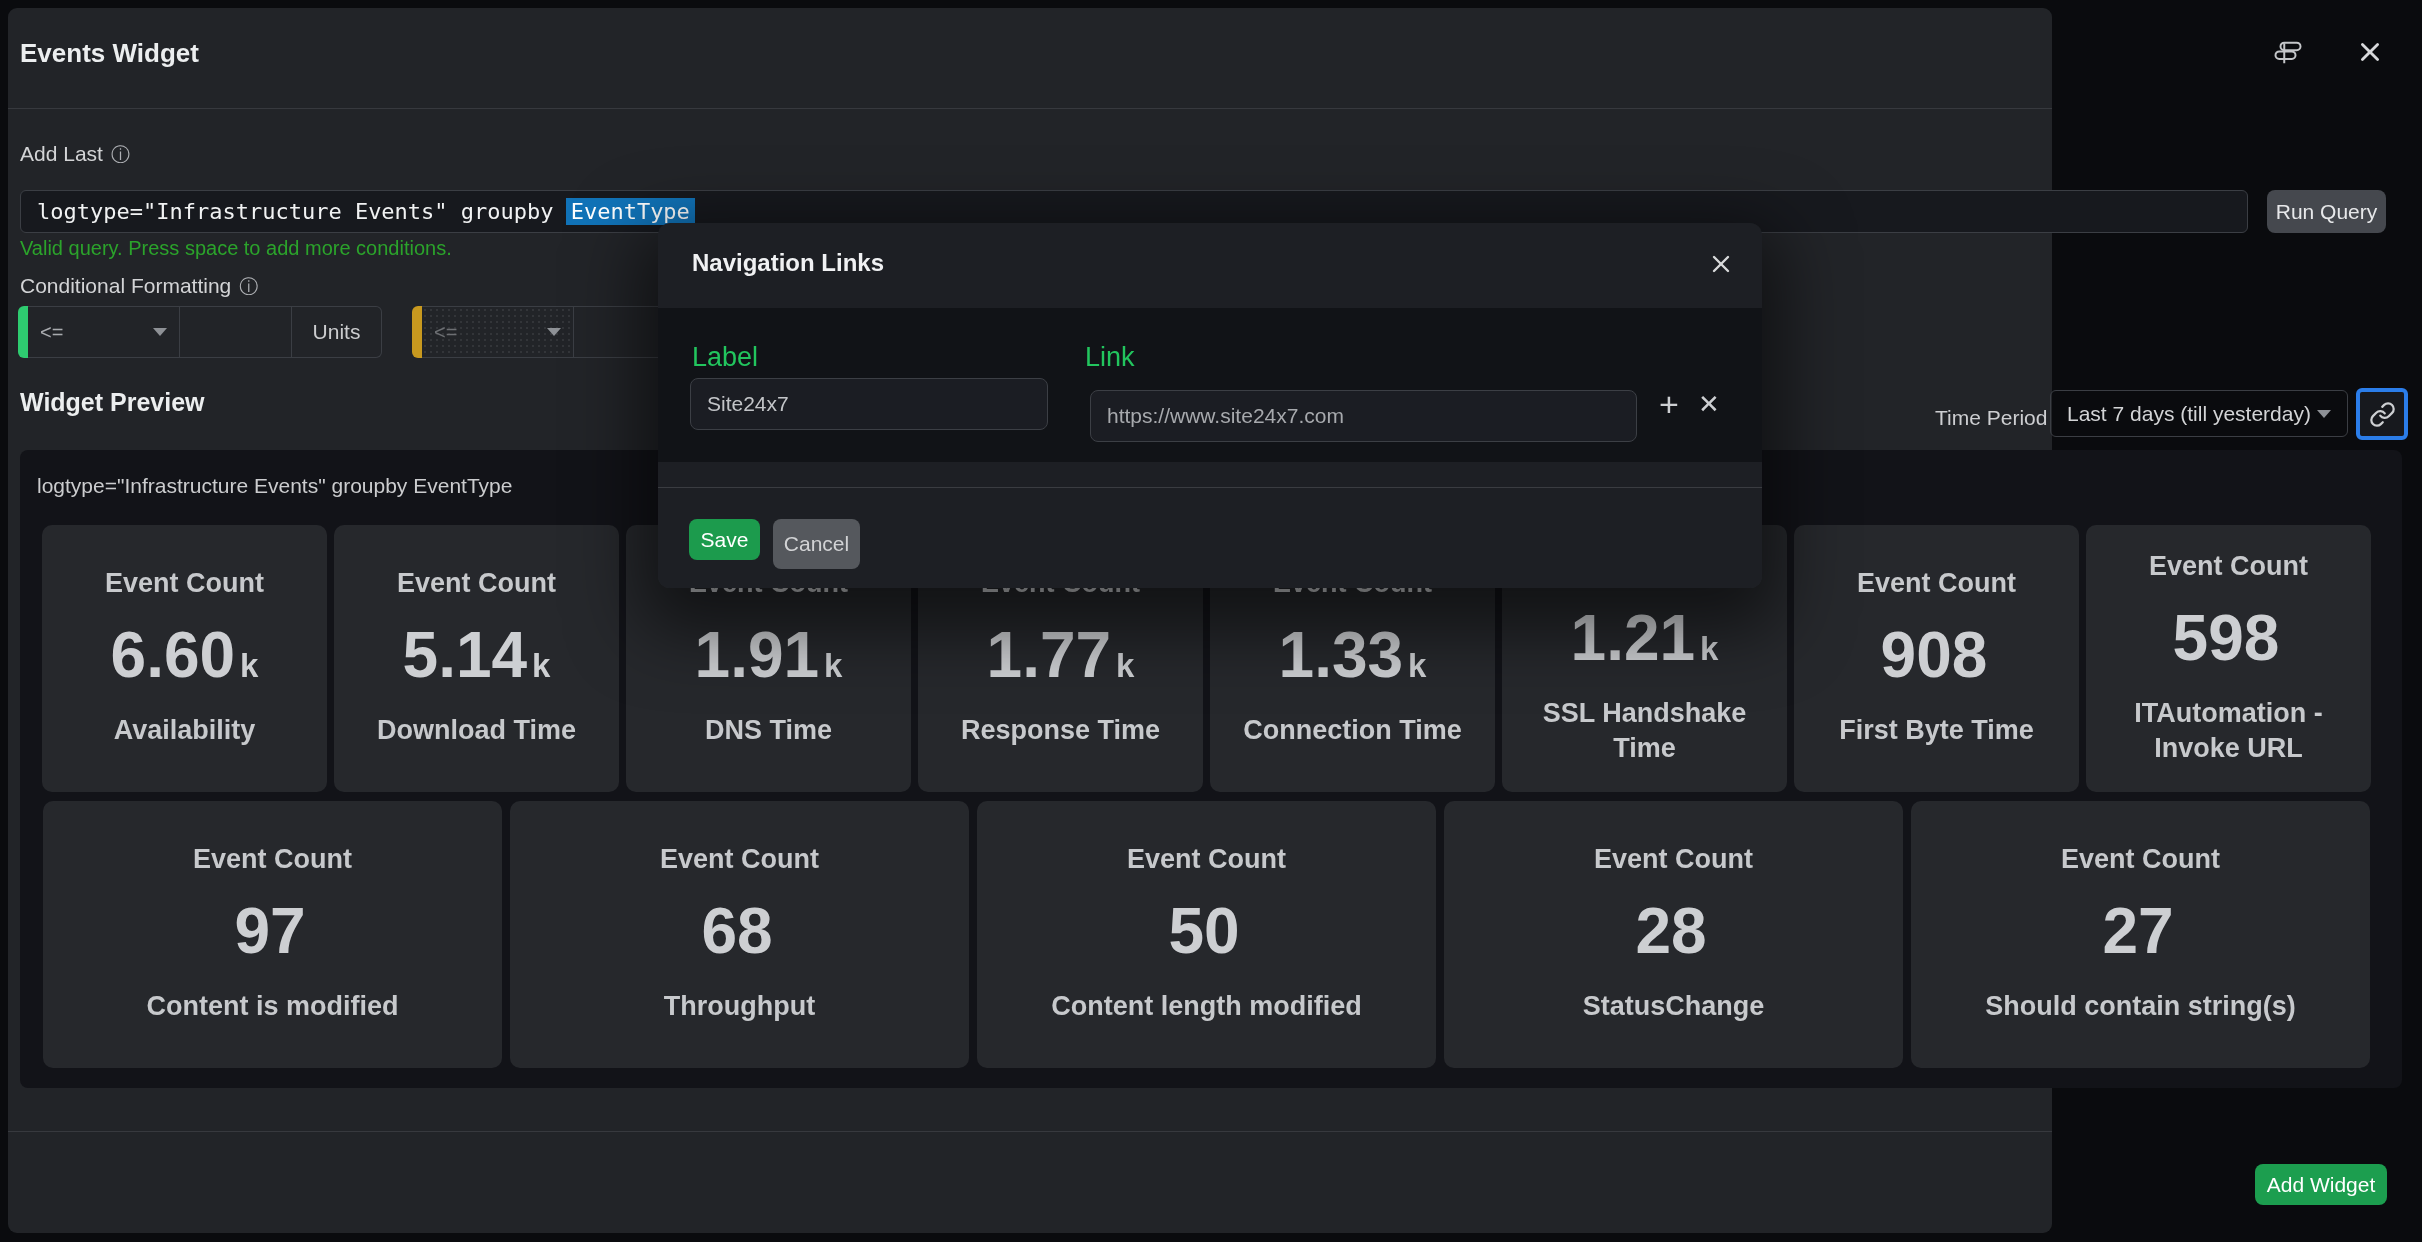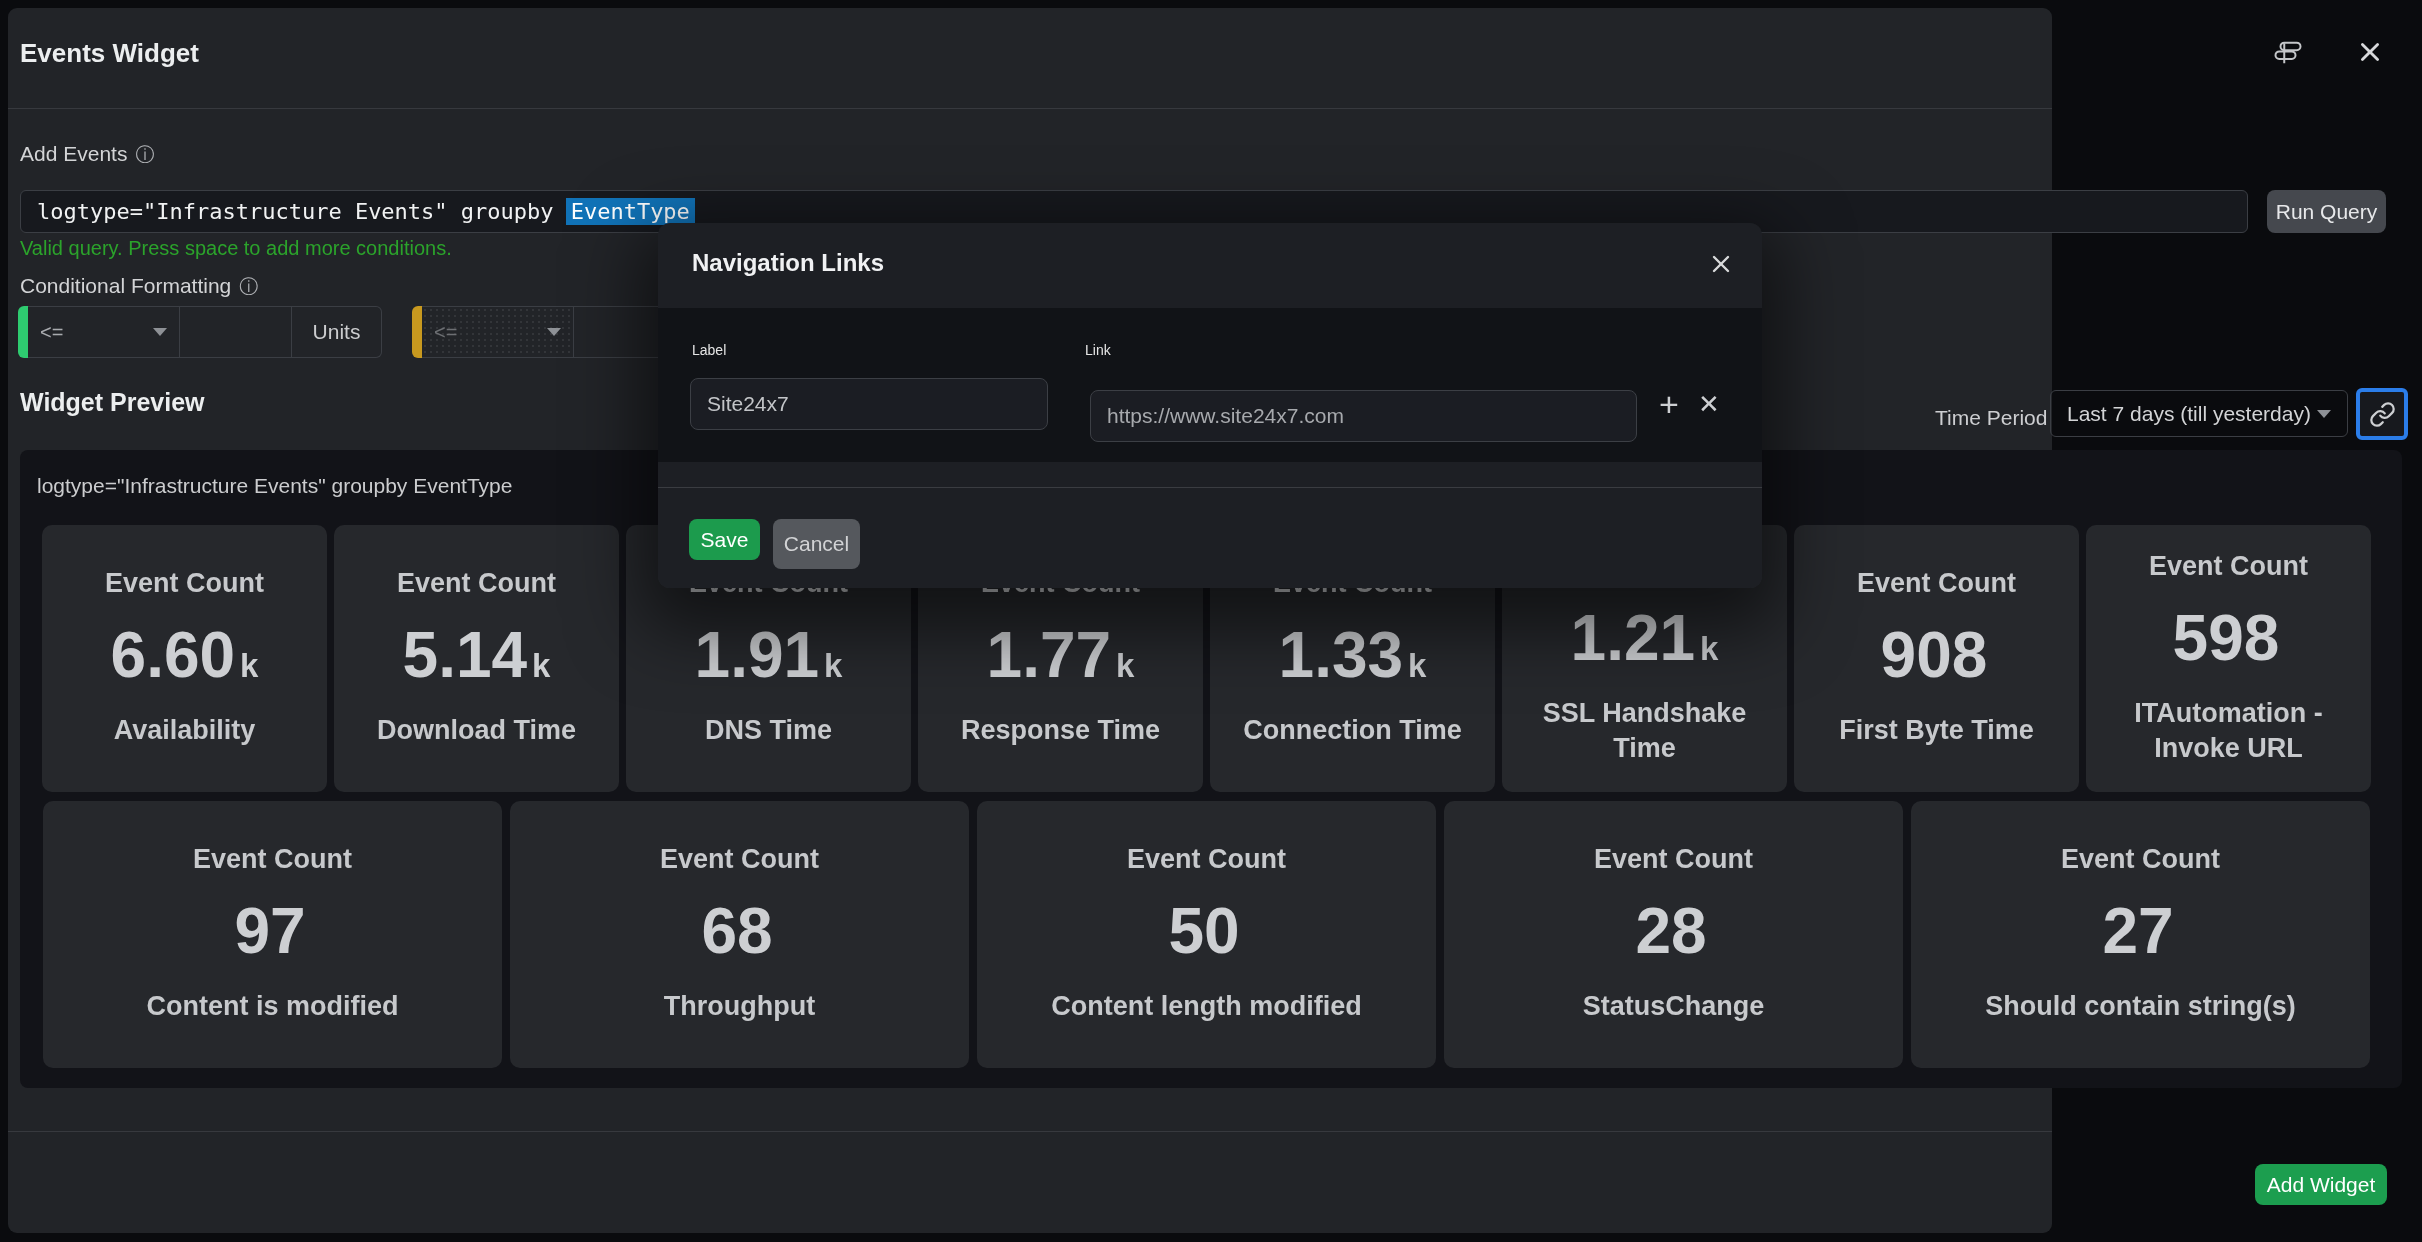--- a/index.html
+++ b/index.html
@@ -79,21 +79,21 @@
 
   
   .modal { position:absolute; left:658px; top:223px; width:1104px; height:365px;
            border-radius:12px; overflow:hidden; z-index:20;
            box-shadow:0 24px 70px 18px rgba(0,0,0,0.55); }
   .modal-header { position:relative; height:85px; background:#1d1f24; }
   .modal-title { position:absolute; left:34px; top:26px; font-size:24px; font-weight:700; color:#f0f1f3; }
   .modal-close { position:absolute; right:24px; top:24px; width:34px; height:34px;
                  display:flex; align-items:center; justify-content:center; cursor:pointer; }
   .modal-body { position:relative; height:154px; background:#111317; }
-  .field-label { position:absolute; top:34px; font-size:14px; color:#e5e5e5; }
+  .field-label { position:absolute; top:34px; font-size:27px; color:#22c55e; }
   .m-input { position:absolute; top:70px; height:52px; background:#1b1d23; border:1px solid #3c3f45;
              border-radius:8px; display:flex; align-items:center; padding:0 16px; font-size:21px; }
   .m-input-label { left:32px; width:358px; color:#c3c5c8; }
   .m-input-link  { left:432px; width:547px; color:#a7a9ad;margin-top:12px; }
   .row-action { position:absolute; top:78px; width:36px; height:36px; display:flex;
                 align-items:center; justify-content:center; color:#cdcfd2; cursor:pointer; }
   .act-plus { left:993px; font-size:34px; font-weight:300; }
   .act-x { left:1033px; font-size:26px; }
   .modal-strip { height:25px; background:#1d1f24; }
   .modal-sep { height:1px; background:#3a3c41; }
@@ -120,21 +120,21 @@
   </div>
   <div class="hdr-icon" style="left:2344px;">
     <svg width="26" height="26" viewBox="0 0 24 24" stroke="#d8d9db" stroke-width="2.6" stroke-linecap="round">
       <line x1="5" y1="5" x2="19" y2="19"></line>
         <line x1="19" y1="5" x2="5" y2="19"></line>
     </svg>
   </div>
   <div class="hdr-divider"></div>
 
   <div class="section-label" style="left:12px; top:134px;">
-    <span>Add Events</span>
+    <span>Add Last</span>
     <span class="info-glyph">ⓘ</span>
   </div>
   <div class="query-input">
     <span>logtype="Infrastructure Events" groupby</span>
       <span class="query-hl">EventType</span>
   </div>
   <button class="run-btn">Run Query</button>
   <div class="valid-msg">Valid query. Press space to add more conditions.</div>
 
   <div class="section-label" style="left:12px; top:266px;">

